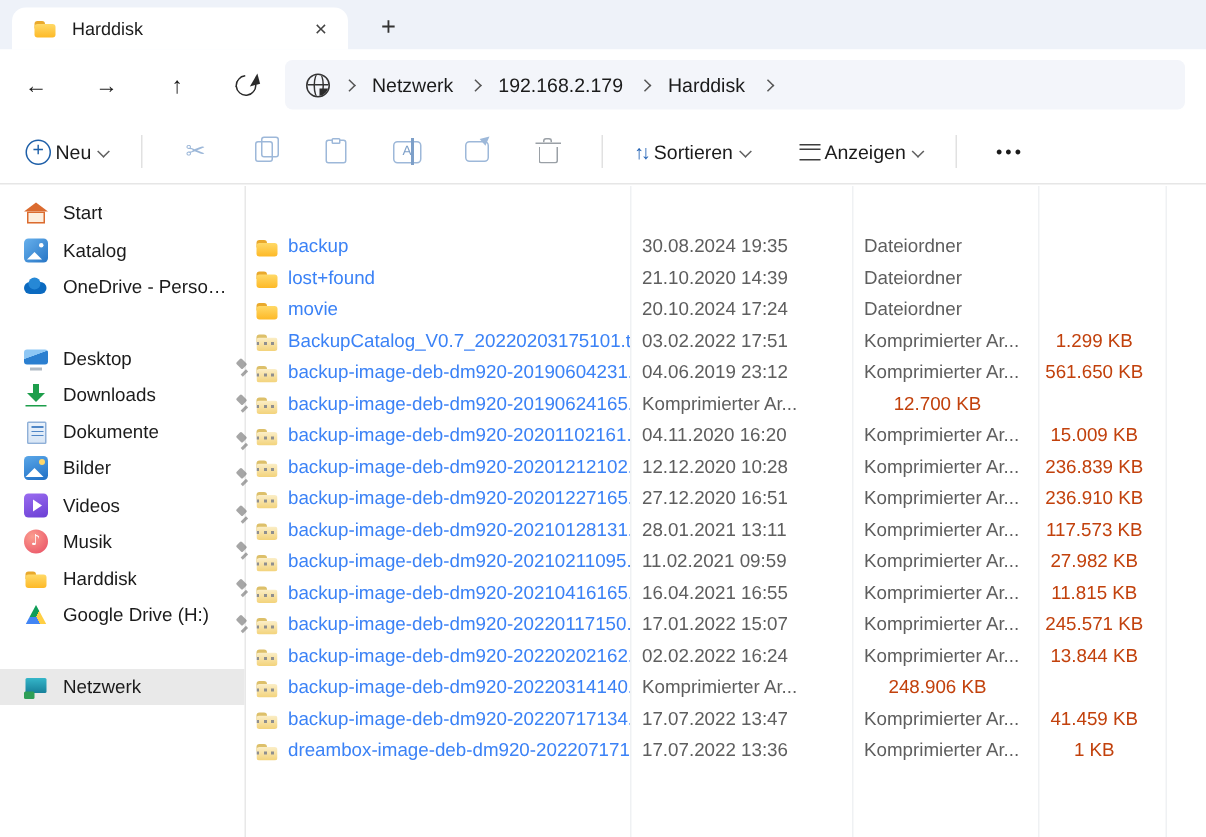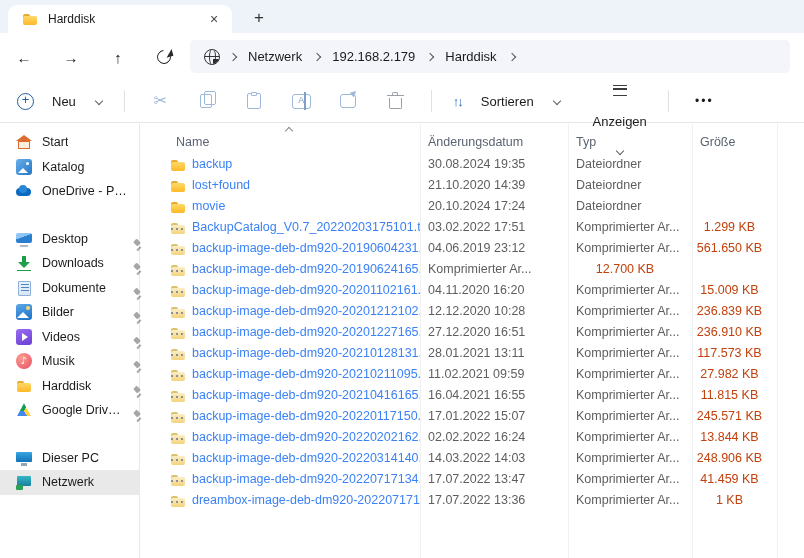--- a/index.html
+++ b/index.html
@@ -37,21 +37,21 @@
   .globe-glyph::after{content:"";position:absolute;bottom:-1px;right:-1px;width:7px;height:6px;background:#2b2b2b;}
   .chev{width:10px;height:10px;position:relative;flex:none;margin:0 2px;}
   .chev::before{content:"";position:absolute;left:2px;top:2px;width:5px;height:5px;
        border-right:1.3px solid #555;border-bottom:1.3px solid #555;transform:rotate(-45deg);}
   .chev-down{width:9px;height:9px;position:relative;flex:none;}
   .chev-down::before{content:"";position:absolute;left:2px;top:1px;width:5px;height:5px;
        border-right:1.2px solid #5f5f5f;border-bottom:1.2px solid #5f5f5f;transform:rotate(45deg);}
   
   .toolbar{position:absolute;left:0;top:80px;right:0;height:43px;background:#fff;display:flex;
        align-items:center;padding-left:8px;box-sizing:border-box;border-bottom:1px solid #e6e6e6;font-size:13px;}
-  .tbtn{display:flex;align-items:center;gap:18px;height:32px;padding:0 9px;border-radius:4px;}
+  .tbtn{display:flex;align-items:center;gap:3px;height:32px;padding:0 9px;border-radius:4px;}
   .tsep{width:1px;height:22px;background:#e1e1e1;margin:0 12px;flex:none;}
   .iconbtn{width:47px;height:32px;display:flex;align-items:center;justify-content:center;border-radius:4px;}
   .plus-circle{width:15px;height:15px;border:1.4px solid #1e5fa8;border-radius:50%;position:relative;flex:none;}
   .plus-circle::before{content:"+";position:absolute;left:0;right:0;top:-1.5px;text-align:center;
        font-size:13px;line-height:16px;color:#1e5fa8;}
   .cut-glyph{font-family:"DejaVu Sans",sans-serif;font-size:16px;color:#9db8d9;line-height:1;}
   .copy-glyph{width:10px;height:12px;border:1.4px solid #9db8d9;border-radius:2px;position:relative;margin-left:-3px;}
   .copy-glyph::before{content:"";position:absolute;left:3px;top:-4px;width:10px;height:12px;
        border:1.4px solid #9db8d9;border-radius:2px;}
   .paste-glyph{width:12px;height:14px;border:1.4px solid #9db8d9;border-radius:2px;position:relative;}
@@ -68,21 +68,21 @@
        border-radius:0 0 2px 2px;position:relative;margin-top:4px;}
   .trash-glyph::before{content:"";position:absolute;top:-2.6px;left:-3px;right:-3px;height:1.4px;background:#9aa0a6;}
   .trash-glyph::after{content:"";position:absolute;top:-6px;left:2px;width:4px;height:2px;
        border:1.4px solid #9aa0a6;border-bottom:none;border-radius:2px 2px 0 0;}
   .sort-glyph{font-size:13px;color:#2463b5;letter-spacing:-2px;margin-right:1px;}
   .view-glyph{width:14px;height:9px;border-top:1.6px solid #3d3d3d;border-bottom:1.6px solid #3d3d3d;
        position:relative;flex:none;}
   .view-glyph::before{content:"";position:absolute;left:0;right:0;top:2.4px;height:1.6px;background:#3d3d3d;}
   .more-dots{font-size:12px;letter-spacing:2px;color:#1b1b1b;}
   
-  .sidebar{position:absolute;left:0;top:124px;bottom:0;width:140px;box-sizing:border-box;
+  .sidebar{position:absolute;left:0;top:124px;bottom:0;width:164px;box-sizing:border-box;
        border-right:1px solid #e8e8e8;padding-top:6px;font-size:12.5px;}
   .side-section{margin-bottom:23px;}
   .side-item{height:24.5px;display:flex;align-items:center;gap:10px;padding:0 8px 0 16px;white-space:nowrap;}
   .side-item.selected{background:#e9e9e9;}
   .side-label{overflow:hidden;text-overflow:ellipsis;}
   .pin{margin-left:auto;}
   .pin-icon{width:12px;height:12px;position:relative;opacity:.65;flex:none;}
   .pin-icon::before{content:"";position:absolute;left:3px;top:1px;width:6px;height:5px;background:#777;
        border-radius:1px;transform:rotate(45deg);}
   .pin-icon::after{content:"";position:absolute;left:7px;top:7px;width:1.5px;height:5px;background:#777;
@@ -215,21 +215,21 @@
   </div>
   <div class="iconbtn">
     <span class="trash-glyph"></span>
   </div>
   <div class="tsep"></div>
   <div class="tbtn">
     <span class="sort-glyph">↑↓</span>
     <span>Sortieren</span>
     <span class="chev-down"></span>
   </div>
-  <div class="tbtn" style="margin-left:14px;flex-direction:column;">
+  <div class="tbtn" style="margin-left:14px;">
     <span class="view-glyph"></span>
     <span>Anzeigen</span>
     <span class="chev-down"></span>
   </div>
   <div class="tsep"></div>
   <div class="iconbtn">
     <span class="more-dots">•••</span>
   </div>
 </div>
 
@@ -287,46 +287,34 @@
         <span class="side-label">Harddisk</span>
         <span class="pin"><span class="pin-icon"></span></span>
       </div>
       <div class="side-item">
         <span class="ic gdrive-icon"></span>
         <span class="side-label">Google Drive (H:)</span>
         <span class="pin"><span class="pin-icon"></span></span>
       </div>
   </div>
   <div class="side-section">
-      <div class="side-item">
-        <span class="ic pc-icon"></span>
-        <span class="side-label">Dieser PC</span>
-
-      </div>
       <div class="side-item selected">
         <span class="ic network-icon"></span>
         <span class="side-label">Netzwerk</span>
 
       </div>
   </div>
 </div>
 
 <div class="listpane">
   <div class="vsep v1"></div>
   <div class="vsep v2"></div>
   <div class="vsep v3"></div>
   <div class="vsep v4"></div>
 
-  <div class="list-header">
-    <span class="sort-asc"></span>
-    <div class="h-name">Name</div>
-    <div class="h-date">Änderungsdatum</div>
-    <div class="h-type">Typ</div>
-    <div class="h-size">Größe</div>
-  </div>
 
   <div class="rows">
     <div class="file-row">
         <div class="c-name">
           <span class="ic folder-icon"></span>
           <span>backup</span>
         </div>
         <div class="c-date">30.08.2024 19:35</div>
         <div class="c-type">Dateiordner</div>
         <div class="c-size"></div>
@@ -459,21 +447,20 @@
         <div class="c-date">02.02.2022 16:24</div>
         <div class="c-type">Komprimierter Ar...</div>
         <div class="c-size">13.844 KB</div>
         <div></div>
       </div>
       <div class="file-row">
         <div class="c-name">
           <span class="ic zip-icon"></span>
           <span>backup-image-deb-dm920-20220314140...</span>
         </div>
-        <div class="c-date">14.03.2022 14:03</div>
         <div class="c-type">Komprimierter Ar...</div>
         <div class="c-size">248.906 KB</div>
         <div></div>
       </div>
       <div class="file-row">
         <div class="c-name">
           <span class="ic zip-icon"></span>
           <span>backup-image-deb-dm920-20220717134...</span>
         </div>
         <div class="c-date">17.07.2022 13:47</div>

